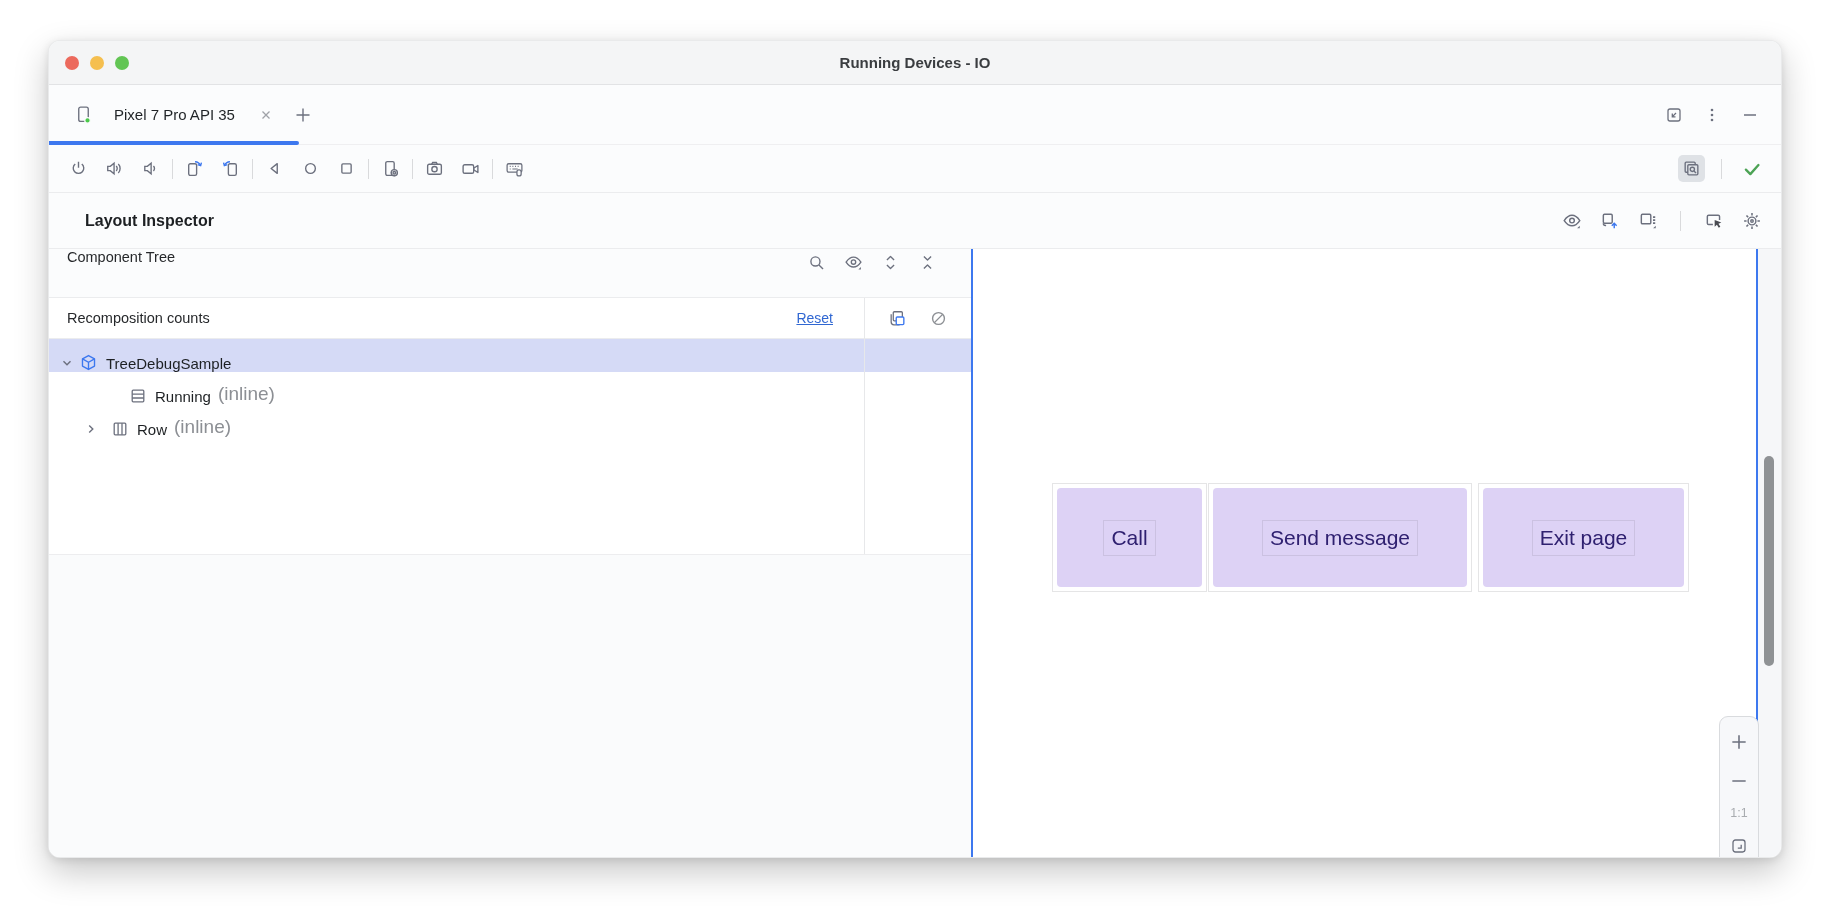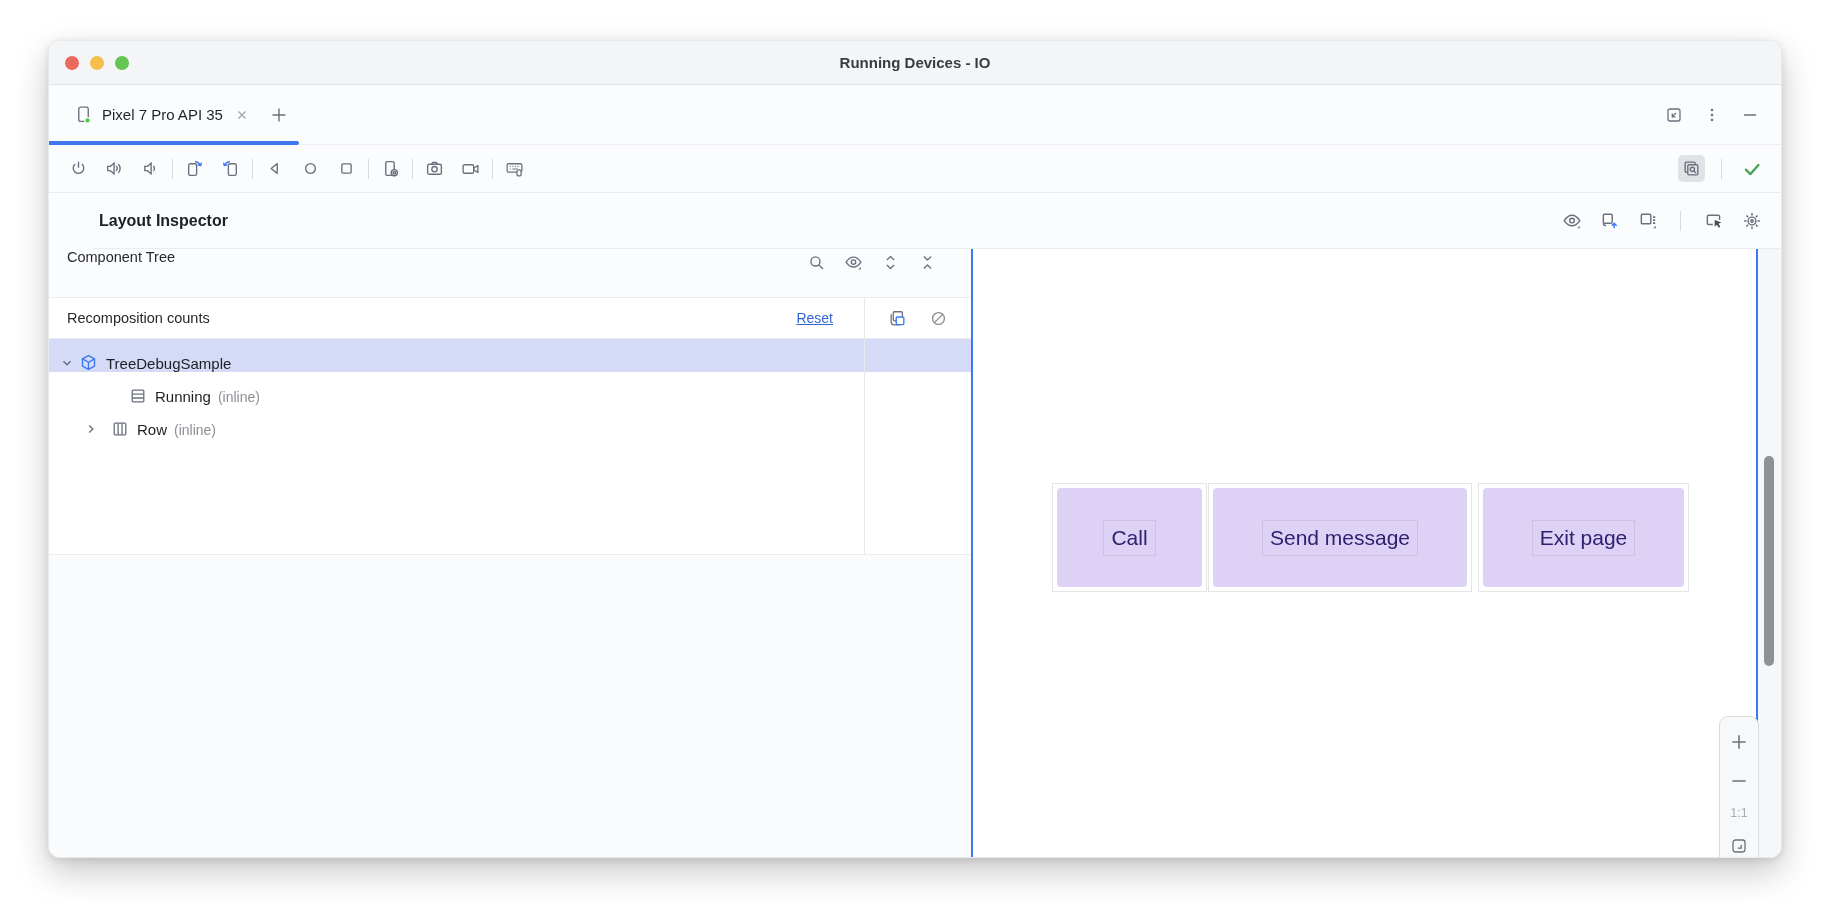--- a/index.html
+++ b/index.html
@@ -15,35 +15,35 @@
     box-shadow:0 14px 34px rgba(0,0,0,.22), 0 2px 8px rgba(0,0,0,.10);overflow:hidden;}
   
   .titlebar{position:relative;height:44px;background:#f4f5f6;border-bottom:1px solid #e2e3e5;
     display:flex;align-items:center;}
   .traffic{display:flex;gap:11px;margin-left:16px;}
   .traffic span{width:14px;height:14px;border-radius:50%;display:block;}
   .t-red{background:#EC6A5D;} .t-yellow{background:#F5BF4F;} .t-green{background:#62C554;}
   .win-title{position:absolute;left:0;right:0;text-align:center;font-size:15px;font-weight:bold;color:#3a3d40;}
   
   .tabbar{position:relative;height:60px;display:flex;align-items:center;border-bottom:1px solid #efeff1;}
-  .tab{display:flex;align-items:center;gap:9px;margin-left:24px;height:100%;cursor:default;}
+  .tab{display:flex;align-items:center;gap:21px;margin-left:24px;height:100%;cursor:default;}
   .tab-label{font-size:15px;color:#1f2326;}
   .tab-underline{position:absolute;left:0;bottom:-1px;width:250px;height:4px;background:var(--accent-blue);
     border-radius:0 3px 3px 0;}
   .tab-right{margin-left:auto;display:flex;align-items:center;gap:11px;padding-right:18px;}
   
   .toolbar{height:48px;display:flex;align-items:center;padding:0 16px;border-bottom:1px solid var(--hairline);}
   .ic{width:27px;height:27px;display:flex;align-items:center;justify-content:center;border-radius:5px;
     color:var(--icon-gray);flex:0 0 auto;cursor:default;}
   .ic svg{display:block;}
   .ic.active{background:#dfe2e6;}
   .vsep{width:1px;height:20px;background:#d9dadc;margin:0 8px;flex:0 0 auto;}
   .tb-group{display:flex;align-items:center;gap:9px;}
   .tb-right{margin-left:auto;display:flex;align-items:center;gap:8px;}
-  .li-header{height:56px;display:flex;align-items:center;padding:0 16px 0 6px;border-bottom:1px solid var(--hairline);margin-left:44px;}
+  .li-header{height:56px;display:flex;align-items:center;padding:0 16px 0 36px;border-bottom:1px solid var(--hairline);}
   .li-title{font-size:16px;font-weight:bold;color:#1d2023;}
   .li-right{margin-left:auto;display:flex;align-items:center;gap:11px;}
   
   .main{position:absolute;left:0;top:208px;right:0;bottom:0;display:flex;}
   .left-panel{position:relative;width:922px;height:100%;background:#fff;}
   .splitter{width:2px;height:100%;background:var(--accent-blue);flex:0 0 auto;}
   .right-panel{position:relative;flex:1;height:100%;background:#fff;}
   
   .tree-toolbar{height:49px;background:var(--panel-bg);border-bottom:1px solid var(--hairline);
     display:flex;align-items:flex-start;padding:0 30px 0 18px;}
@@ -54,21 +54,21 @@
   .recomp-label{font-size:14.5px;color:#26282b;text-align:right;}
   .reset-link{position:absolute;right:138px;font-size:14px;color:var(--link-blue);text-decoration:underline;cursor:pointer;}
   .counts-divider{position:absolute;left:815px;top:49px;width:1px;height:256px;background:#e7e8ea;z-index:3;}
   .recomp-icons{position:absolute;left:815px;top:0;width:107px;height:100%;display:flex;align-items:center;
     justify-content:center;gap:14px;}
   .tree-body{position:relative;height:215px;background:#fff;}
   .tree-row{position:relative;height:33px;display:flex;align-items:flex-end;font-size:15px;color:#1d2023;cursor:default;}
   .tree-row.selected{background:var(--selection-bg);}
   .chev{width:18px;height:18px;display:flex;align-items:center;justify-content:center;color:#6c707e;flex:0 0 auto;}
   .node-icon{width:19px;height:19px;margin-right:8px;display:flex;align-items:center;justify-content:center;flex:0 0 auto;}
-  .suffix{color:#8c8f94;margin-left:7px;font-size:14px;}
+  .suffix{color:#8c8f94;margin-left:7px;font-size:19px;}
   .panel-bottom{position:absolute;left:0;right:0;top:305px;bottom:0;background:#fafbfc;border-top:1px solid #ededef;}
   
   .dbtn-cell{position:absolute;top:234px;height:109px;border:1px solid rgba(70,70,80,.14);}
   .dbtn{position:absolute;inset:4px;background:var(--device-button-bg);border-radius:4px;
     display:flex;align-items:center;justify-content:center;cursor:pointer;}
   .dbtn-label{font-size:21px;font-weight:500;color:var(--device-button-text);
     border:1px solid rgba(70,70,80,.12);padding:5px 7px;white-space:nowrap;}
   
   .zoom-panel{position:absolute;left:746px;top:427px;width:40px;height:156px;background:#f7f8fa;
     border:1px solid #d9dbde;border-radius:9px;display:flex;flex-direction:column;align-items:center;

